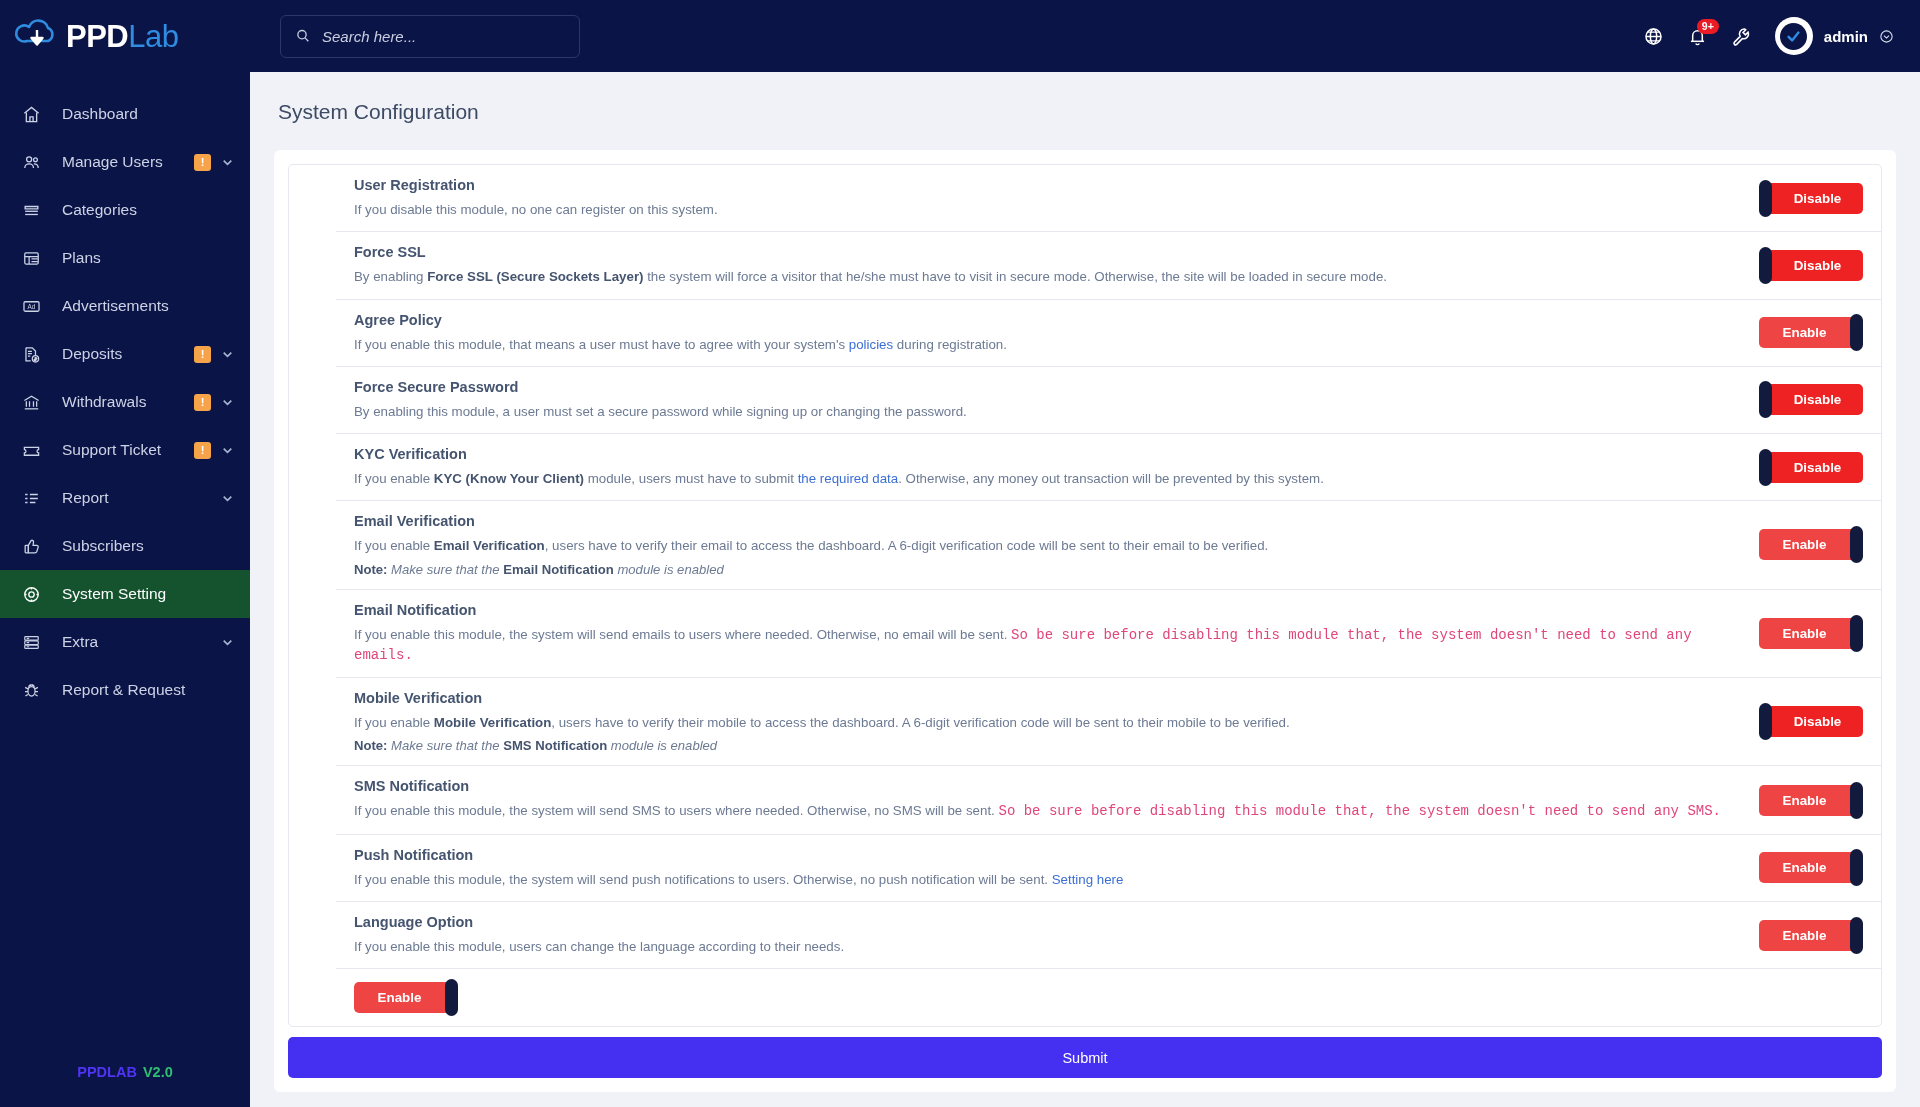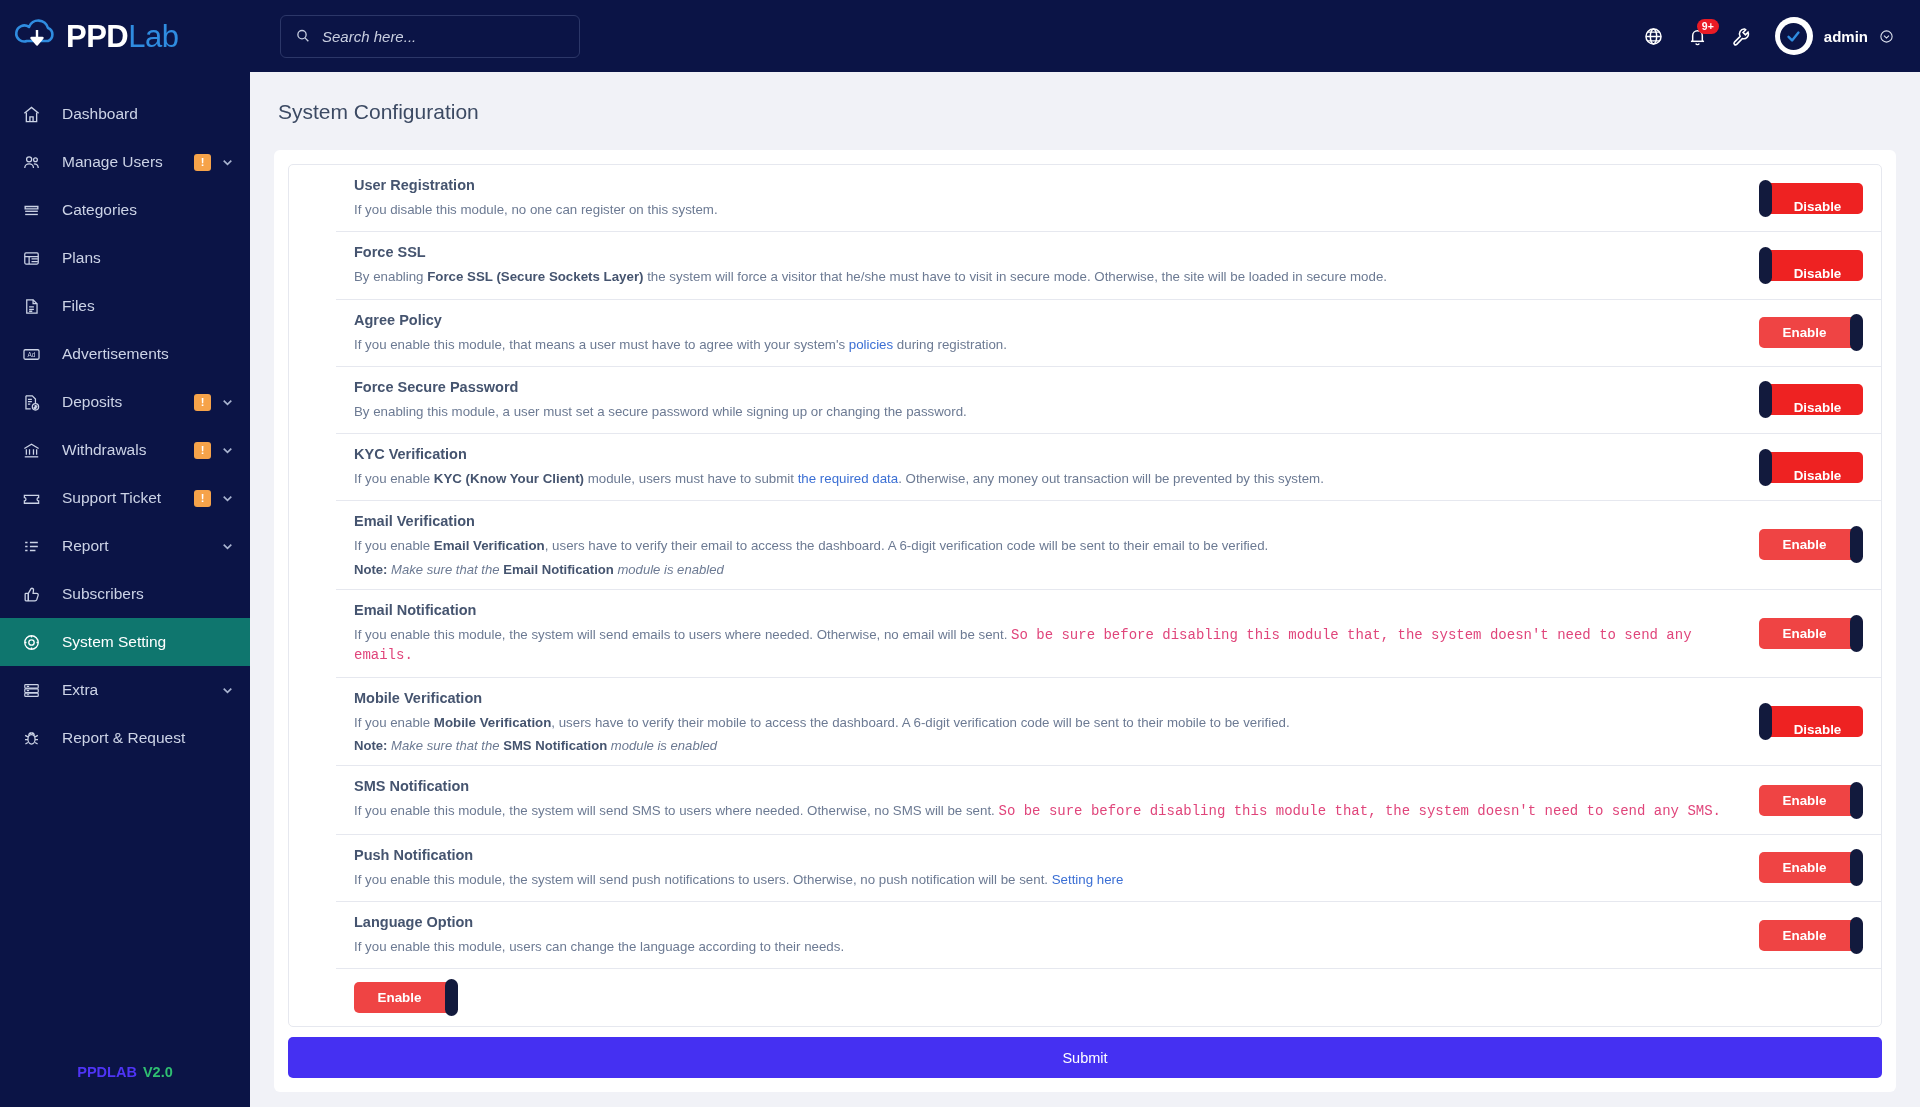--- a/index.html
+++ b/index.html
@@ -33,21 +33,21 @@
   .nav { margin-top: 18px; flex: 1 1 auto; }
   .nav-item {
     display: flex; align-items: center;
     height: 48px;
     padding: 0 16px 0 22px;
     color: #ccd3e6;
     font-size: 15.5px;
     cursor: pointer;
     position: relative;
   }
-  .nav-item.active { background: #0f766e; color: #ffffff; }
+  .nav-item.active { background: #14532d; color: #ffffff; }
   .nav-ico {
     width: 26px; flex: 0 0 26px;
     display: flex; align-items: center; justify-content: flex-start;
     margin-right: 14px;
     color: #ccd3e6;
   }
   .nav-item.active .nav-ico { color: #ffffff; }
   .nav-ico svg { display: block; }
   .nav-label { flex: 1 1 auto; white-space: nowrap; }
   .nav-badge {
@@ -167,21 +167,21 @@
     color: #ffffff; font-size: 13.4px; font-weight: 600;
     user-select: none;
   }
   .toggle .lab { width: 100%; text-align: center; }
   .toggle .knob {
     position: absolute; top: -3px;
     width: 13px; height: 37px;
     border-radius: 7px;
     background: #121a3d;
   }
-  .toggle.off { background: #ee2222; align-items: flex-end; }
+  .toggle.off { background: #ee2222; }
   .toggle.off .knob { left: 0px; }
   .toggle.off .lab { padding-left: 13px; }
   .toggle.on { background: #ef4444; }
   .toggle.on .knob { right: 0px; }
   .toggle.on .lab { padding-right: 13px; }
 
   .submit-wrap { padding: 10px 0 0 0; }
   .submit-btn {
     width: 100%; height: 41px;
     background: #4530f2; color: #fff;
@@ -253,30 +253,20 @@
       <div class="nav-item">
         <span class="nav-ico">
             <svg width="19" height="19" viewBox="0 0 24 24" fill="none" stroke="currentColor" stroke-width="1.6">
               <rect x="3.5" y="5" width="17" height="14" rx="1.5"></rect>
               <path d="M3.5 9.5h17M9 9.5V19M12 12.5h8M12 16h8"></path>
             </svg>
           </span>
         <span class="nav-label">Plans</span>
       </div>
 
-      <div class="nav-item">
-        <span class="nav-ico">
-            <svg width="19" height="19" viewBox="0 0 24 24" fill="none" stroke="currentColor" stroke-width="1.6">
-              <path d="M6 3.5h8l5 5v12H6z"></path>
-              <path d="M14 3.5v5h5"></path>
-              <path d="M9 12.5h6M9 15.5h6M9 18h4"></path>
-            </svg>
-          </span>
-        <span class="nav-label">Files</span>
-      </div>
 
       <div class="nav-item">
         <span class="nav-ico">
             <svg width="19" height="19" viewBox="0 0 24 24" fill="none" stroke="currentColor" stroke-width="1.6">
               <rect x="2.5" y="6" width="19" height="12" rx="1.5"></rect>
               <text x="12" y="15.3" font-size="8.2" font-family="Liberation Sans, sans-serif" fill="currentColor" stroke="none" text-anchor="middle">Ad</text>
             </svg>
           </span>
         <span class="nav-label">Advertisements</span>
       </div>

